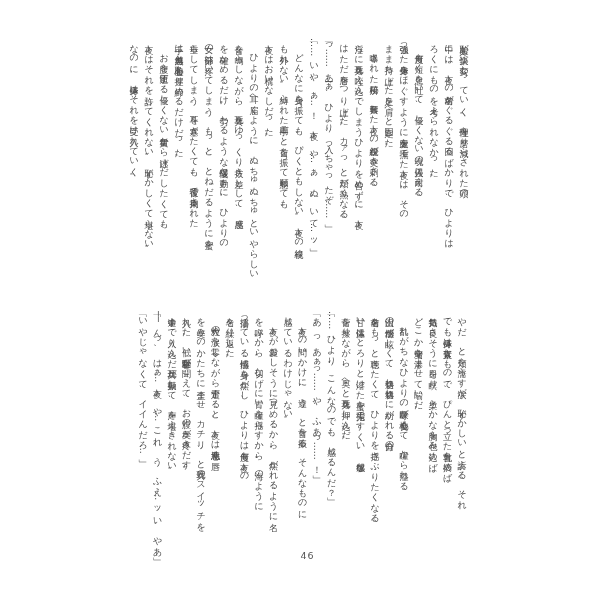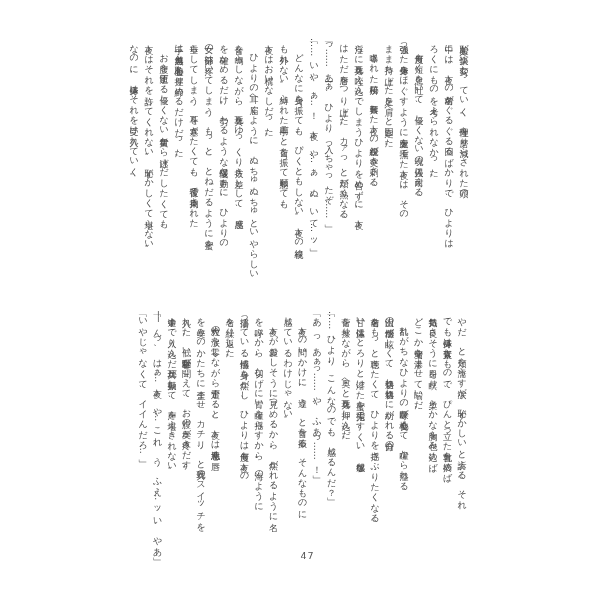--- a/index.html
+++ b/index.html
@@ -54,15 +54,15 @@
 </style>
 </head>
 <body>
 
 <div class="book-page">
 
   <div id="block-upper" class="vblock"><div class="tline">羞恥が快楽へ変わっていく。理性を磨り減らされた頭の</div><div class="tline">中には、夜トの名前がぐるぐる回るばかりで、ひよりは</div><div class="tline">ろくにものを考えられなかった。</div><div class="tline">　何度も短く息を吐いて、優しくない魂の侵入に耐える。</div><div class="tline">強張った身体をほぐすように太腿を撫でた夜トは、その</div><div class="tline">まま持ち上げた足を肩へと固定した。</div><div class="tline">　曝された秘所に、興奮した夜トの視線が突き刺さる。</div><div class="tline">淫らに玩具を咥え込んでしまうひよりを咎めずに、夜ト</div><div class="tline">はただ唇をつり上げた。カァっと頬が熱くなる。</div><div class="tline">「っ……あーぁ、ひより、入っちゃったぞ……」</div><div class="tline">「……いや、ぁ…！　夜ト、や…ぁ、ぬ、いて…ッ」</div><div class="tline">　どんなに身を振っても、ぴくともしない。夜トの視線</div><div class="tline">も外れない。縛られた両手ごと首を振って懇願しても、</div><div class="tline">夜トはお構いなしだった。</div><div class="tline">　ひよりの耳へ届くように、ぬちゅぬちゅといやらしい</div><div class="tline">音を鳴らしながら、玩具をゆっくり抜き差しして、感度</div><div class="tline">を確かめるだけ。労わるような緩慢な動きに、ひよりの</div><div class="tline">女の部分は疼いてしまう。もっと、とねだるように蜜を</div><div class="tline">垂らしてしまう。耳を塞ぎたくても、背後で拘束された</div><div class="tline">手は無力感と羞恥心を握り締めるだけだった。</div><div class="tline">　お腹を圧迫する優しくない質量から逃げだしたくても、</div><div class="tline">夜トはそれを許してくれない。恥ずかしくて堪らない。</div><div class="tline">なのに、身体はそれを受け入れていく。</div></div>
 
   <div id="block-lower" class="vblock"><div class="tline">やだ、と頬を濡らす涙が、恥ずかしいと訴える。それ</div><div class="tline">でも身体は素直なもので、ぴんと立った乳首を摘めば、</div><div class="tline">気持ち良さそうに目を瞑り、柔らかな胸を包み込めば、</div><div class="tline">どこか安堵を滲ませて喘いだ。</div><div class="tline">　乱れがちなひよりの呼吸が心地良くて、瞳から溢れる</div><div class="tline">沢山の感情が眩しくて、途切れ途切れに紡がれる自分の</div><div class="tline">名前をもっと聴きたくて、ひよりを揺さぶりたくなる。</div><div class="tline">甘い体温にとろりと溶けた蜜を指先ですくい、敏感な</div><div class="tline">蕾を擦りながら、奥へと玩具を押し込んだ。</div><div class="tline">「……ひより、こんなのでも、感じるんだ？」</div><div class="tline">「あ、っあぁっ……や、ふあっ……！」</div><div class="tline">　夜トの問いかけに、違う、と首を振る。そんなものに</div><div class="tline">感じているわけじゃない。</div><div class="tline">　夜トが愛おしそうに見つめるから。焦がれるように名</div><div class="tline">を呼ぶから。切なげに青い瞳を揺らすから。海のように</div><div class="tline">揺蕩っている感情に身を焦がし、ひよりは何度も夜トの</div><div class="tline">名を繰り返した。</div><div class="tline">　大粒の涙を零しながら否定すると、夜トは意地悪く唇</div><div class="tline">を笑みのかたちに歪ませ、カチリ、と玩具のスイッチを</div><div class="tline">入れた。低い駆動音が聞こえて、お腹の奥が疼きだす。</div><div class="tline">途中まで入り込んだ玩具が振動して、声を堪えきれない。</div><div class="tline">「──んっ、はぁ…夜ト、や…これ、う、ふえ…ッい、やあ」</div><div class="tline">「いやじゃなくて、イイんだろ…」</div></div>
 
-  <div class="page-number">47</div>
+  <div class="page-number">46</div>
 
 </div>
 
 </body></html>

